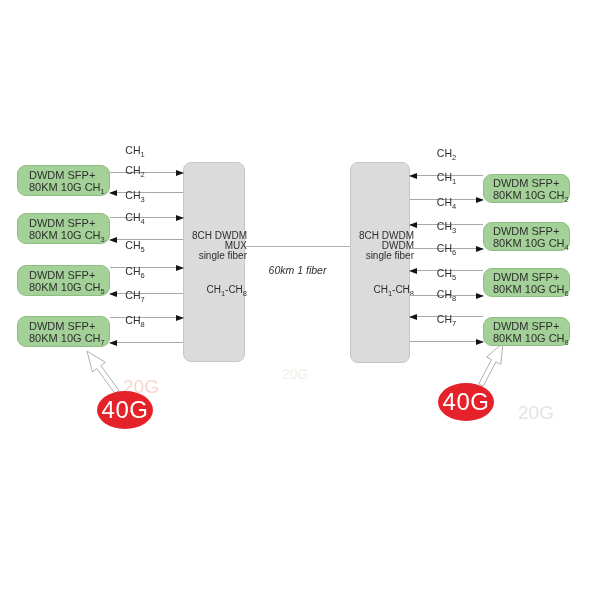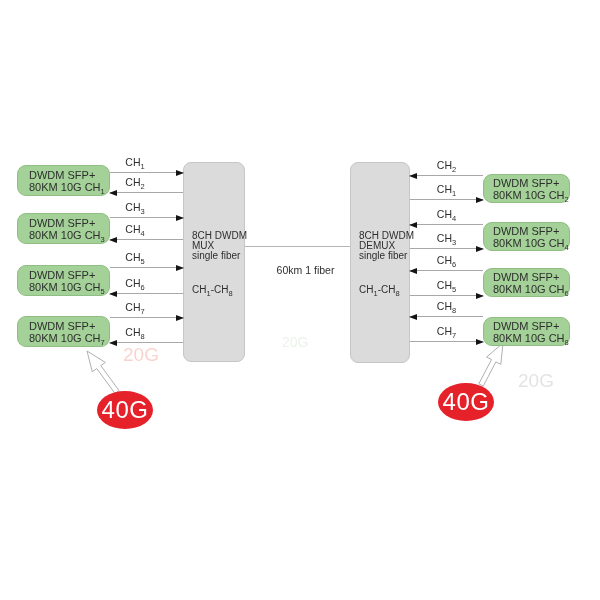--- a/index.html
+++ b/index.html
@@ -16,46 +16,46 @@
   }
   .modL{left:17px;width:93px;height:31px;padding-left:11px;}
   .modR{left:483px;width:87px;height:29px;padding-left:9px;}
   sub{font-size:7.5px;line-height:0;}
   
   .gbox{
     position:absolute;box-sizing:border-box;top:162px;
     background:#dbdbdb;border:1px solid #c6c6c6;border-radius:8px;
   }
   .gtext{
-    position:absolute;font-size:10px;line-height:10px;color:#2e2e2e;white-space:nowrap;
+    position:absolute;font-size:10px;line-height:10px;color:#2e2e2e;white-space:nowrap;text-align:right;
   }
   .chrange{margin-top:24px;}
   
   .link{position:absolute;height:16px;width:73px;border-bottom:1px solid #a8a8a8;}
   .lL{left:110px;}
   .lR{left:410px;}
-  .lbl{position:absolute;bottom:4px;font-size:10.5px;color:#2e2e2e;}
+  .lbl{position:absolute;bottom:16px;font-size:10.5px;color:#2e2e2e;}
   .lL .lbl{left:0;width:50px;text-align:center;}
   .lR .lbl{left:0;width:100%;text-align:center;}
   .ah{position:absolute;width:0;height:0;bottom:-4px;
       border-top:3.5px solid transparent;border-bottom:3.5px solid transparent;}
   .dirR .ah{right:-1px;border-left:8px solid #141414;}
   .dirL .ah{left:-1px;border-right:8px solid #141414;}
   
   .trunk{position:absolute;left:245px;top:246px;width:105px;border-top:1px solid #b5b5b5;}
-  .trunklbl{position:absolute;left:253px;top:264px;width:105px;text-align:center;
-            font-size:10.5px;color:#2e2e2e;}
+  .trunklbl{position:absolute;left:245px;top:264px;width:105px;text-align:center;
+            font-size:10.5px;color:#2e2e2e;font-style:italic;}
   
   .badge{
     position:absolute;width:56px;height:38px;background:#e5212a;border-radius:50%;
     display:flex;align-items:center;justify-content:center;
     color:#fff;font-size:24px;letter-spacing:0.5px;
   }
   
-  .wm{position:absolute;font-size:19px;}
+  .wm{position:absolute;font-size:19px;margin-top:32px;}
   .wm1{left:123px;top:344px;color:rgba(242,176,166,0.55);}
   .wm2{left:518px;top:370px;color:rgba(208,208,208,0.6);}
   .wm3{left:282px;top:334px;color:rgba(198,218,192,0.35);font-size:14px;}
   .overlay{position:absolute;left:0;top:0;pointer-events:none;}
 </style>
 </head>
 <body>
 
 <div class="canvas">
 
@@ -92,21 +92,21 @@
     <div>single fiber</div>
     <div class="chrange"><span>CH</span><sub>1</sub><span>-CH</span><sub>8</sub></div>
   </div>
 
   <div class="trunk"></div>
   <div class="trunklbl">60km 1 fiber</div>
 
   <div class="gbox" style="left:350px;width:60px;height:201px"></div>
   <div class="gtext" style="left:359px;top:231px">
     <div>8CH DWDM</div>
-    <div>DEMUX</div>
+    <div>DWDM</div>
     <div>single fiber</div>
     <div class="chrange"><span>CH</span><sub>1</sub><span>-CH</span><sub>8</sub></div>
   </div>
 
   <div class="mod modR" style="top:174px">
     <div>DWDM SFP+</div>
     <div><span>80KM 10G CH</span><sub>2</sub></div>
   </div>
   <div class="mod modR" style="top:222px">
     <div>DWDM SFP+</div>

